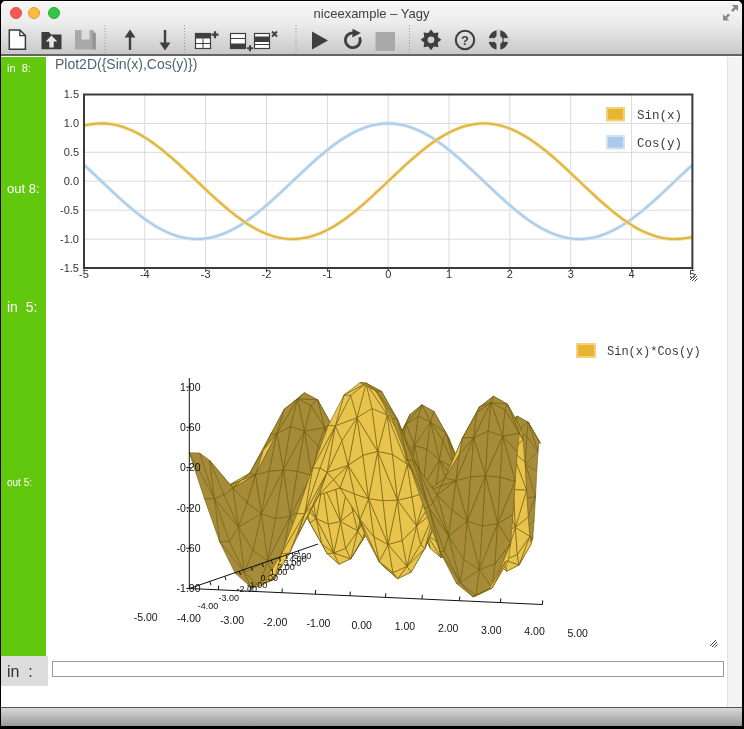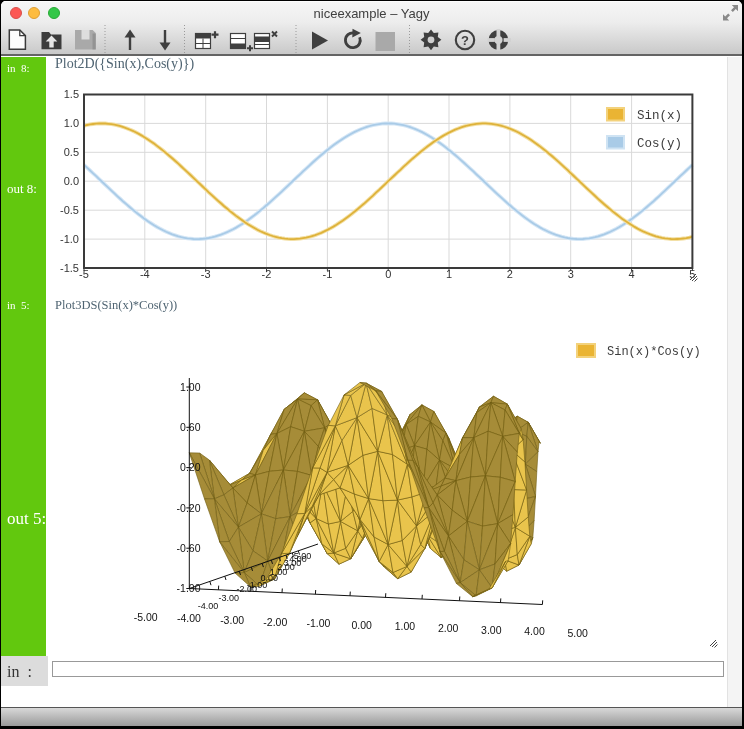--- a/index.html
+++ b/index.html
@@ -1,16 +1,16 @@
 <!DOCTYPE html>
 <html><head><meta charset="utf-8"><style>
 *{margin:0;padding:0;box-sizing:border-box}
 body{width:744px;height:729px;background:#000;position:relative;overflow:hidden;font-family:"Liberation Sans", sans-serif}
 #win{position:absolute;left:1px;top:1px;width:741px;height:725px;background:#fff;border-radius:5px 5px 0 0;overflow:hidden}
-.mono{font-family:Liberation Serif, serif;white-space:pre}
+.mono{font-family:Liberation Sans, sans-serif;white-space:pre}
 </style></head><body>
 <div id="win">
 <div style="position:absolute;left:0;top:0;width:741px;height:55px;background:linear-gradient(#f6f6f6,#ededed 40%,#c9c9c9);border-bottom:2px solid #646464"></div>
 <div style="position:absolute;left:0;top:0;width:741px;height:1px;background:#fdfdfd"></div>
 <div style="position:absolute;left:8.5px;top:6px;width:12px;height:12px;border-radius:50%;background:#fc5753;border:1px solid #d94f4a"></div>
 <div style="position:absolute;left:27px;top:6px;width:12px;height:12px;border-radius:50%;background:#fdbc40;border:1px solid #de9f34"></div>
 <div style="position:absolute;left:47px;top:6px;width:12px;height:12px;border-radius:50%;background:#33c748;border:1px solid #27aa35"></div>
 <div style="position:absolute;left:0;top:5px;width:741px;text-align:center;font-size:13px;color:#404040">niceexample – Yagy</div>
 <svg style="position:absolute;left:719px;top:3px" width="20" height="18" viewBox="0 0 20 18">
       <g fill="#898989">
@@ -64,24 +64,23 @@
           <rect x="503.6" y="38.1" width="7.4" height="3.8"></rect>
         </g>
         <circle cx="498.4" cy="40" r="4.2" fill="#d2d2d2"></circle>
       </g>
     </svg>
 <div style="position:absolute;left:0;top:56px;width:741px;height:650px;background:#fff"></div>
 <div style="position:absolute;left:725.5px;top:56px;width:15px;height:650px;background:#f4f4f4;border-left:1px solid #e2e2e2"></div>
 <div style="position:absolute;left:0;top:56px;width:44.8px;height:598.5px;background:#62c80e"></div>
 <div class="mono" style="position:absolute;left:6px;top:61px;font-size:11px;color:#fff">in  8:</div>
 <div class="mono" style="position:absolute;left:6px;top:180px;font-size:13px;color:#fff">out 8:</div>
-<div class="mono" style="position:absolute;left:6px;top:298px;font-size:11px;color:#fff">in  5:</div>
-<div class="mono" style="position:absolute;left:6px;top:508px;font-size:17px;color:#fff">out 5:</div>
+<div class="mono" style="position:absolute;left:6px;top:298px;font-size:14px;color:#fff">in  5:</div>
+<div class="mono" style="position:absolute;left:6px;top:476px;font-size:10px;color:#fff">out 5:</div>
 <div class="mono" style="position:absolute;left:54px;top:55px;font-size:14px;color:#4f6472">Plot2D({Sin(x),Cos(y)})</div>
-<div class="mono" style="position:absolute;left:54px;top:297px;font-size:12.5px;color:#4f6472">Plot3DS(Sin(x)*Cos(y))</div>
 <svg style="position:absolute;left:-1px;top:85px" width="744" height="206" viewBox="0 86 744 206">
 <g font-family="Liberation Sans, sans-serif">
 <line x1="144.8" y1="94.5" x2="144.8" y2="268.0" stroke="#d9d9d9" stroke-width="1"></line>
         <line x1="205.7" y1="94.5" x2="205.7" y2="268.0" stroke="#d9d9d9" stroke-width="1"></line>
         <line x1="266.5" y1="94.5" x2="266.5" y2="268.0" stroke="#d9d9d9" stroke-width="1"></line>
         <line x1="327.4" y1="94.5" x2="327.4" y2="268.0" stroke="#d9d9d9" stroke-width="1"></line>
         <line x1="388.2" y1="94.5" x2="388.2" y2="268.0" stroke="#d9d9d9" stroke-width="1"></line>
         <line x1="449" y1="94.5" x2="449" y2="268.0" stroke="#d9d9d9" stroke-width="1"></line>
         <line x1="509.9" y1="94.5" x2="509.9" y2="268.0" stroke="#d9d9d9" stroke-width="1"></line>
         <line x1="570.7" y1="94.5" x2="570.7" y2="268.0" stroke="#d9d9d9" stroke-width="1"></line>

